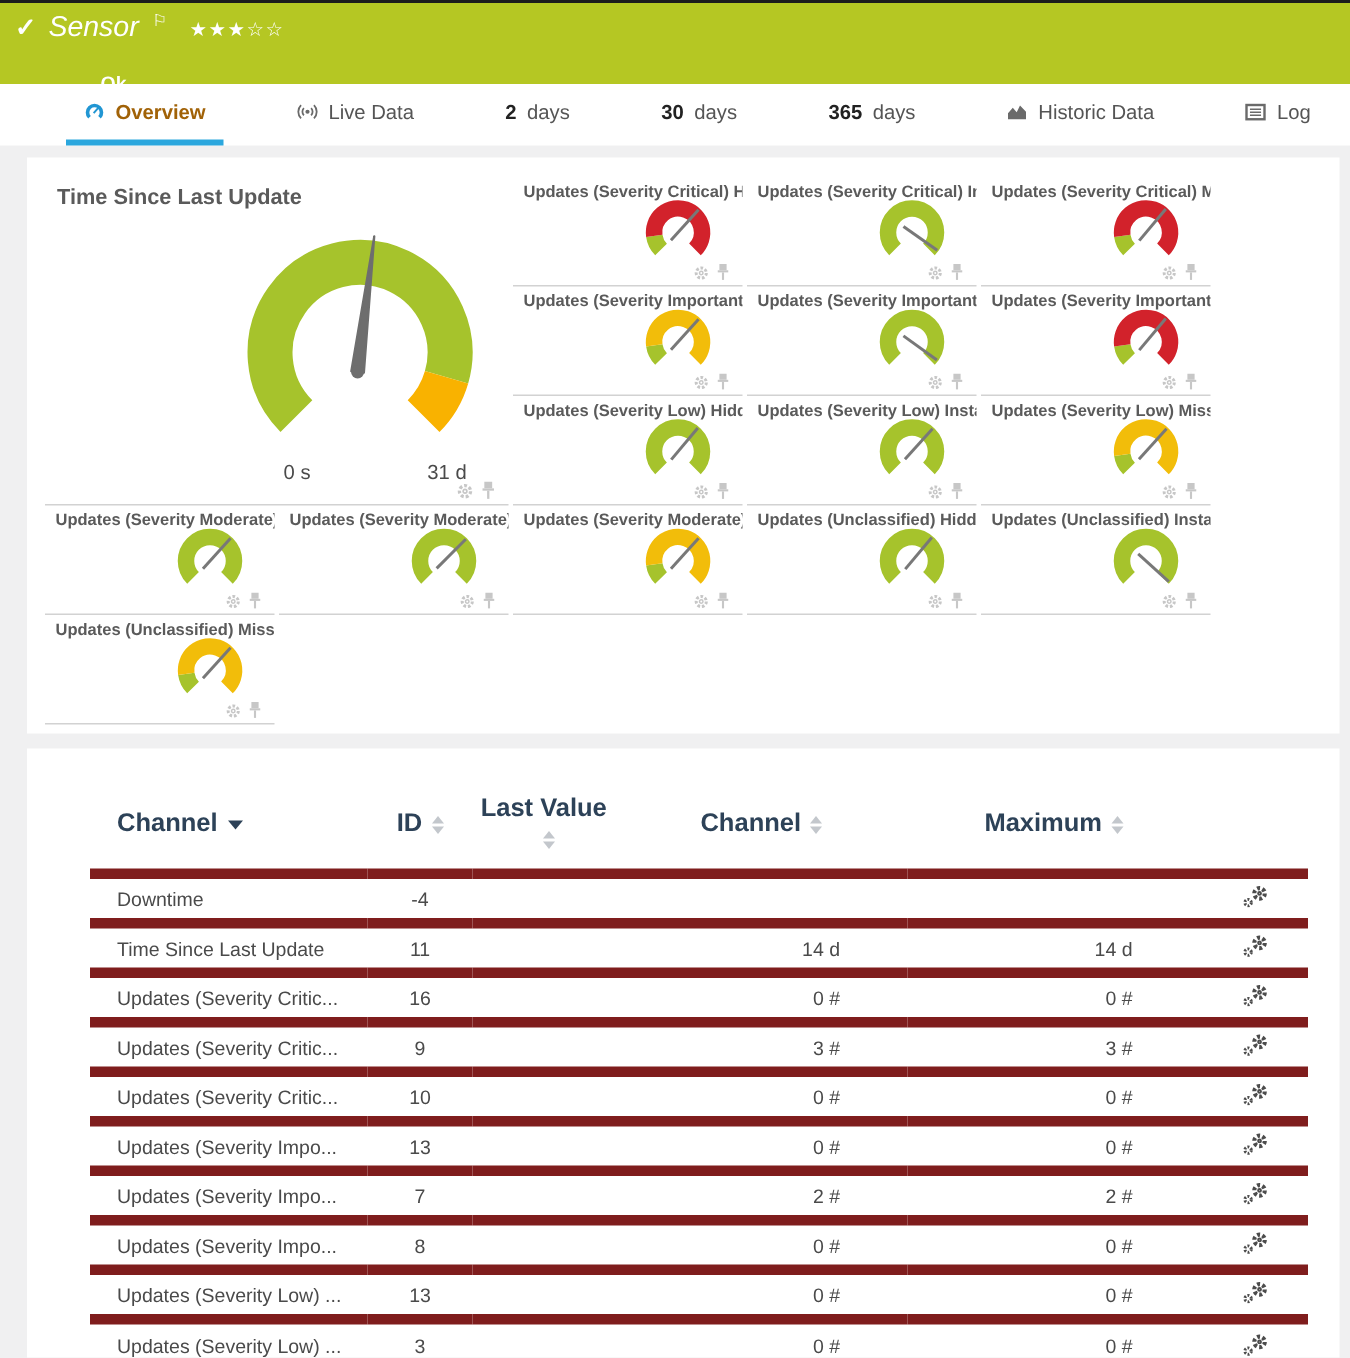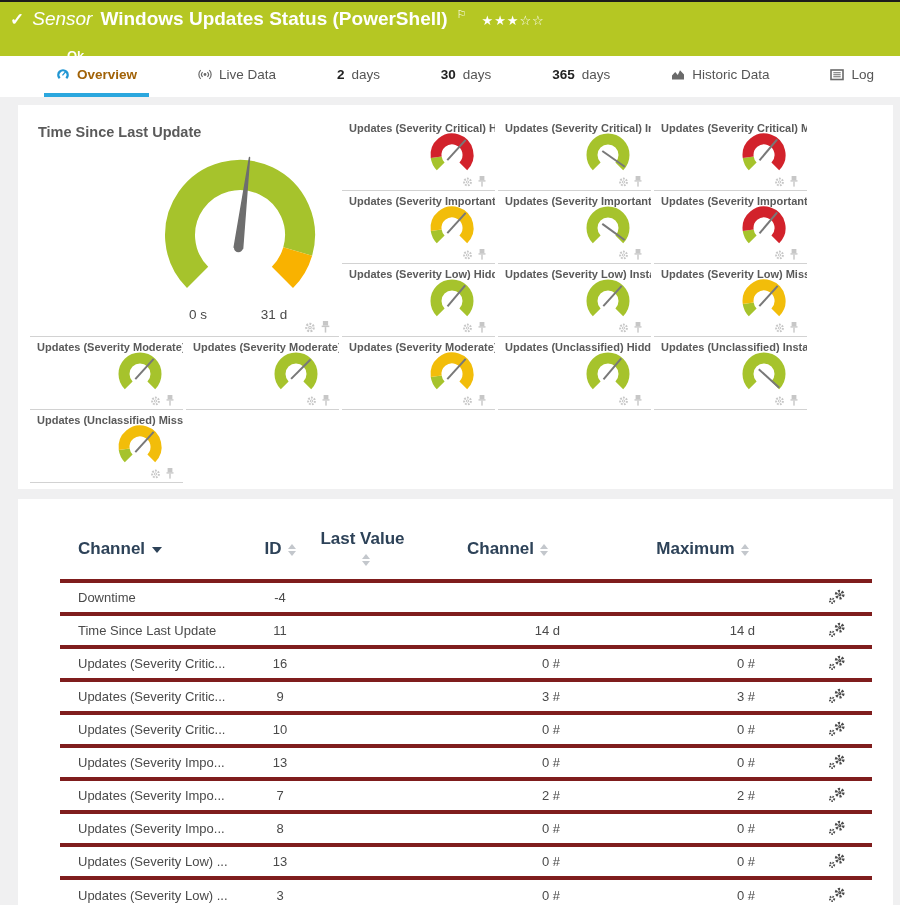--- a/index.html
+++ b/index.html
@@ -59,57 +59,56 @@
   .panel-title {
     font-size: 11px; font-weight: bold; color: #5a5a5a;
     white-space: nowrap; overflow: hidden;
     padding: 4px 2px 0 7px;
   }
   .panel-big .panel-title { font-size: 14.5px; padding: 6px 0 0 8px; }
   .mini-gauge { position: absolute; top: 11px; right: 15px; }
   .big-gauge { position: absolute; top: 12px; left: 0; }
   .big-label { position: absolute; top: 189px; font-size: 13.5px; color: #4a4a4a; transform: translateX(-50%); }
   .big-label.min { left: 168px; }
-  .big-label.max { left: 244px; }
+  .big-label.max { left: 268px; }
   .panel-footer {
     position: absolute; bottom: 3px; right: 9px;
     display: flex; align-items: center; gap: 5px;
     color: #c7c7c7;
   }
   .panel-footer span { display: inline-flex; cursor: pointer; }
   
   .table-card { margin-top: 10px; padding: 26px 0 30px 42px; min-height: 412px; }
   table { border-collapse: collapse; width: 812px; table-layout: fixed; font-size: 13px; color: #4a4a4a; }
   th {
     color: #2d4258; font-size: 17px; font-weight: bold;
     padding: 4px 0 10px 0; vertical-align: middle; text-align: center;
   }
   th.col-channel { text-align: left; padding-left: 18px; }
-  td { height: 33px; border-top: 4px solid #7f1d1d; }
+  td { height: 33px; border-top: 7px solid #7f1d1d; }
   td.cell-channel { padding-left: 18px; text-align: left; }
   td.cell-id { text-align: center; }
   td.cell-last { text-align: center; }
   td.cell-min, td.cell-max { text-align: right; padding-right: 45px; }
   td.cell-action { text-align: center; }
   .gear-button { background: none; border: 0; cursor: pointer; padding: 2px; }
   
   .sort-both { display: inline-flex; flex-direction: column; gap: 2px; margin-left: 6px; vertical-align: middle; }
   .tri-up   { width: 0; height: 0; border-left: 4px solid transparent; border-right: 4px solid transparent; border-bottom: 5px solid #c3c7cc; }
   .tri-down { width: 0; height: 0; border-left: 4px solid transparent; border-right: 4px solid transparent; border-top: 5px solid #c3c7cc; }
   .tri-active { display: inline-block; width: 0; height: 0; margin-left: 7px;
     border-left: 5px solid transparent; border-right: 5px solid transparent; border-top: 6px solid #2d4258; vertical-align: middle; }
 </style>
 </head>
 <body>
 
 <header class="sensor-header" id="hdr" style="background: rgb(181, 199, 35);">
   <div class="hdr-row">
     <span class="check-icon">✓</span>
     <span class="sensor-kind">Sensor</span>
-    <span class="page-title">Windows Updates Status (PowerShell)</span>
     <span class="flag-icon">⚐</span>
     <span class="stars" id="stars">★★★☆☆</span>
   </div>
   <div class="status-badge">Ok</div>
 </header>
 
 <nav class="tab-bar" id="tabs">
     <div class="tab active">
       <span class="ticon">
         <svg width="14" height="13" viewBox="0 0 14 14">

